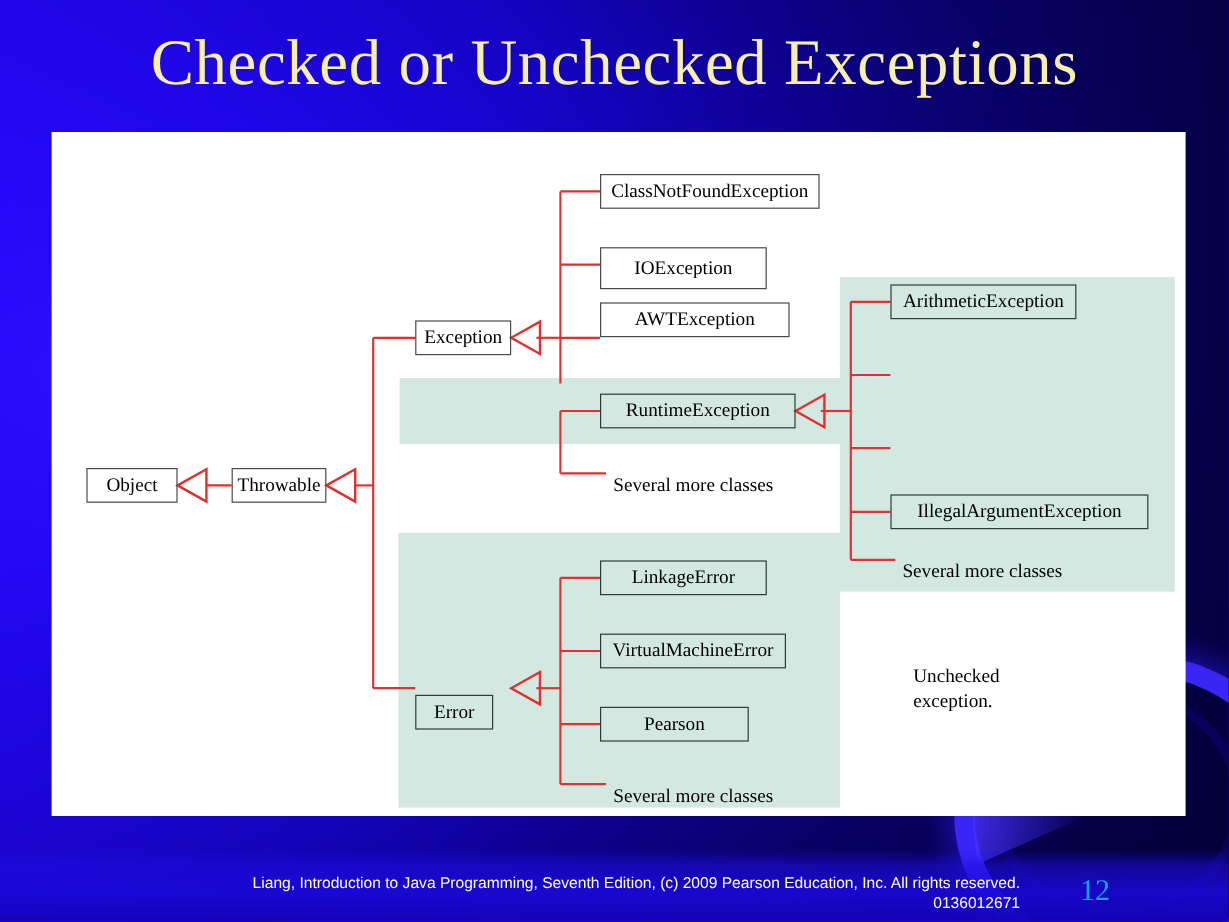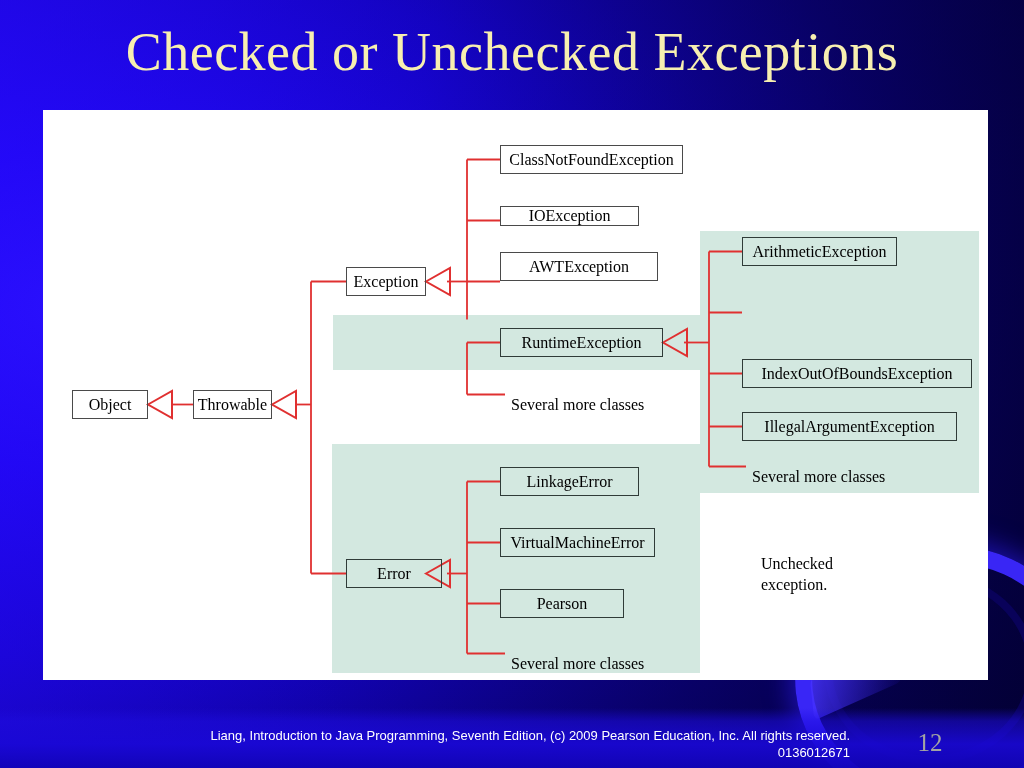--- a/index.html
+++ b/index.html
@@ -147,22 +147,22 @@
     color: #ffffff;
     font-family: "Liberation Sans", sans-serif;
     font-size: 13px;
     line-height: 17px;
   }
   #page-number {
     position: absolute;
     left: 900px;
     top: 728px;
     width: 60px;
-    text-align: center;
-    color: #a3a3a3;
+    text-align: left;
+    color: #0ea5e9;
     font-family: "Liberation Serif", serif;
     font-size: 25px;
     line-height: 30px;
   }
 </style>
 </head>
 <body>
 
 <div id="slide">
 
@@ -229,27 +229,26 @@
       <g stroke="#e03030" stroke-width="2" fill="none">
         <polygon points="383,171.5 407,158 407,185"></polygon>
         <polygon points="620,232.5 644,219 644,246"></polygon>
         <polygon points="383,463.5 407,450 407,477"></polygon>
       </g>
     </svg>
 
     <div class="node plain" id="node-object" style="left: 29px; top: 280px; width: 76px; height: 29px;">Object</div>
     <div class="node plain" id="node-throwable" style="left: 150px; top: 280px; width: 79px; height: 29px;">Throwable</div>
     <div class="node plain" id="node-exception" style="left: 303px; top: 157px; width: 80px; height: 29px;">Exception</div>
-    <div class="node" id="node-error" style="left: 303px; top: 449px; width: 96px; height: 29px;">Error</div>
+    <div class="node" id="node-error" style="left: 303px; top: 469px; width: 65px; height: 29px;">Error</div>
     <div class="node plain" id="node-classnotfoundexception" style="left: 457px; top: 35px; width: 183px; height: 29px;">ClassNotFoundException</div>
-    <div class="node plain" id="node-ioexception" style="left: 457px; top: 96px; width: 139px; height: 20px;">IOException</div>
+    <div class="node plain" id="node-ioexception" style="left: 457px; top: 96px; width: 139px; height: 35px;">IOException</div>
     <div class="node plain" id="node-awtexception" style="left: 457px; top: 142px; width: 158px; height: 29px;">AWTException</div>
     <div class="node" id="node-runtimeexception" style="left: 457px; top: 218px; width: 163px; height: 29px;">RuntimeException</div>
     <div class="node" id="node-arithmeticexception" style="left: 699px; top: 127px; width: 155px; height: 29px;">ArithmeticException</div>
-    <div class="node" id="node-indexoutofboundsexception" style="left: 699px; top: 249px; width: 230px; height: 29px;">IndexOutOfBoundsException</div>
     <div class="node" id="node-illegalargumentexception" style="left: 699px; top: 302px; width: 215px; height: 29px;">IllegalArgumentException</div>
     <div class="node" id="node-linkageerror" style="left: 457px; top: 357px; width: 139px; height: 29px;">LinkageError</div>
     <div class="node" id="node-virtualmachineerror" style="left: 457px; top: 418px; width: 155px; height: 29px;">VirtualMachineError</div>
     <div class="node" id="node-awterror" style="left: 457px; top: 479px; width: 124px; height: 29px;">Pearson</div>
 
     <div class="dtext" id="label-exception-more" style="left: 468px; top: 284px;">Several more classes</div>
     <div class="dtext" id="label-runtime-more" style="left: 709px; top: 356px;">Several more classes</div>
     <div class="dtext" id="label-error-more" style="left: 468px; top: 543px;">Several more classes</div>
     <div class="dtext multi" id="label-unchecked-note" style="left: 718px; top: 443px;">Unchecked
 exception.</div>

